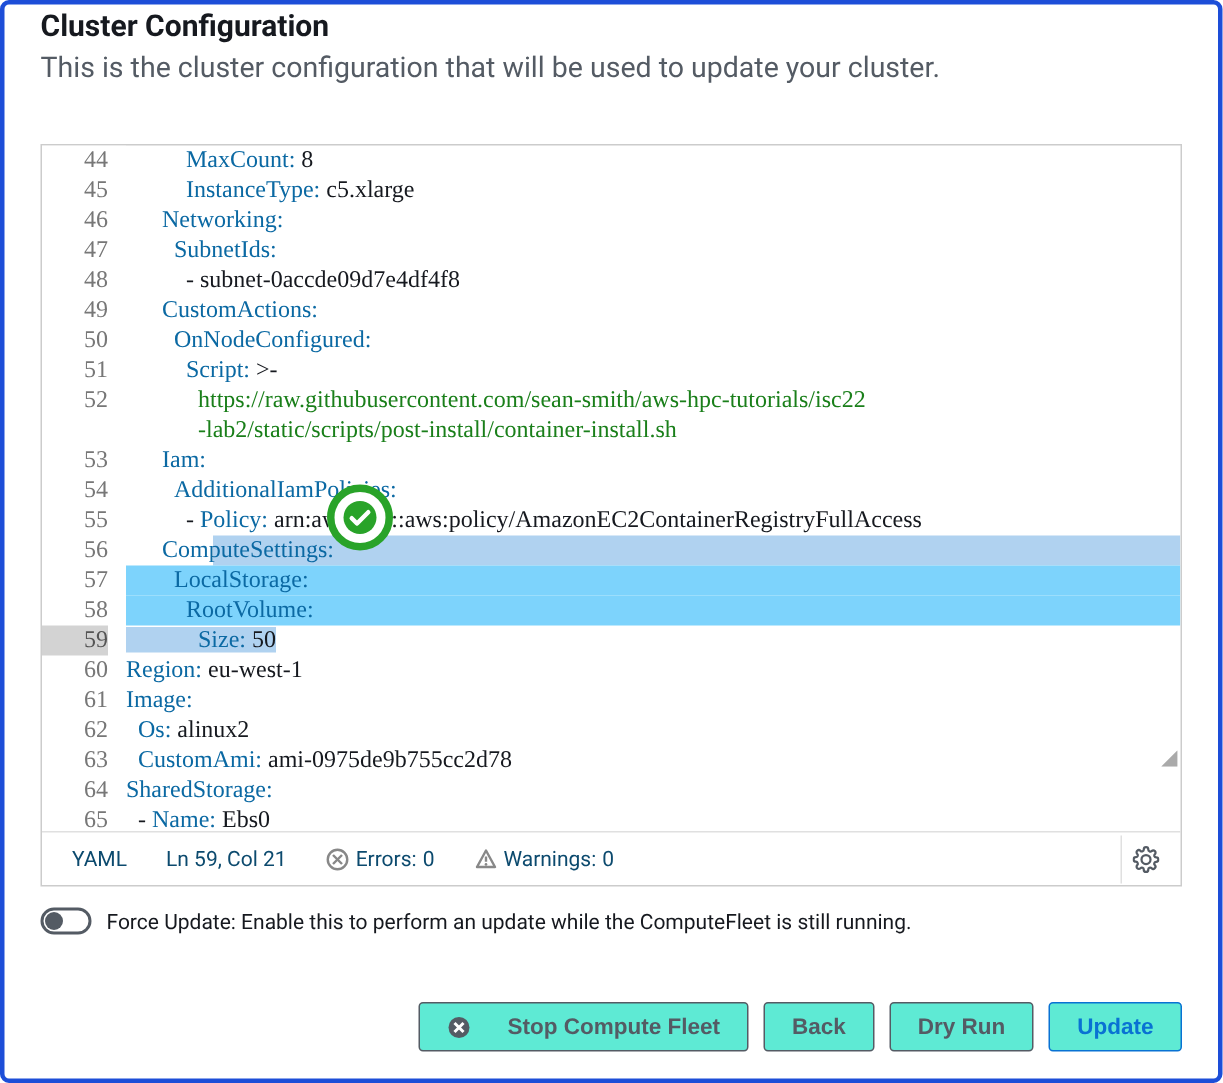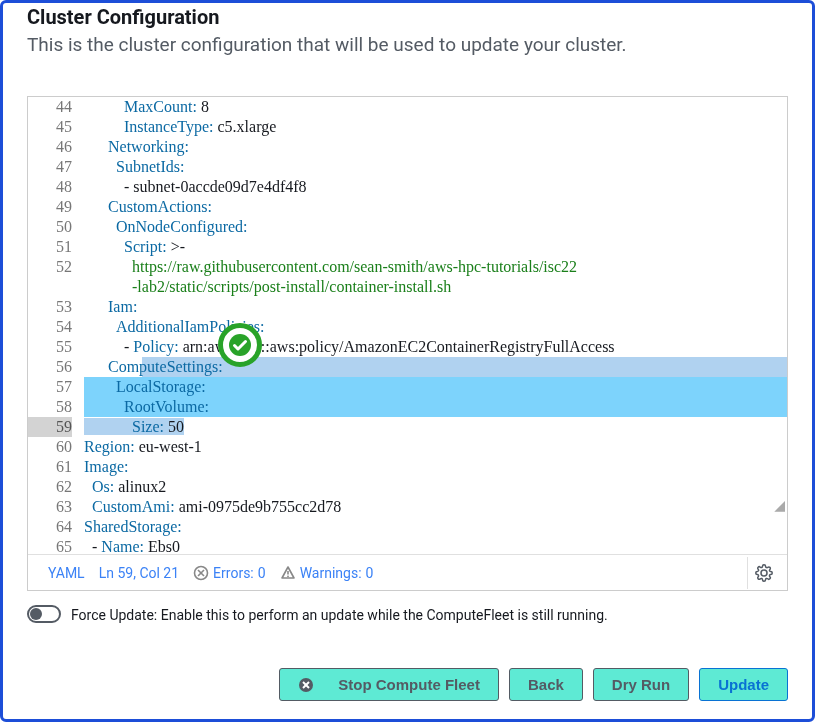--- a/index.html
+++ b/index.html
@@ -99,22 +99,22 @@
       margin-left: -14px;
       font-family: -apple-system, BlinkMacSystemFont, sans-serif;
     }
     .status-bar {
       height: 36px;
       border-top: 1px solid #e0e0e0;
       display: flex;
       align-items: center;
       padding: 0 8px;
       font-size: 14px;
-      color: #3b82f6;
-      gap: 14px;
+      color: #0c4a6e;
+      gap: 26px;
     }
     .status-bar .lang { margin-left: 12px; }
     .status-bar .sep { flex: 1; }
     .status-item { display: flex; align-items: center; gap: 4px; }
     .gear-btn { width:32px; height:32px; display:flex; align-items:center; justify-content:center; border-left:1px solid #e0e0e0; }
     .force-row {
       margin-top: 14px;
       display: flex;
       align-items: flex-end;
       gap: 10px;

